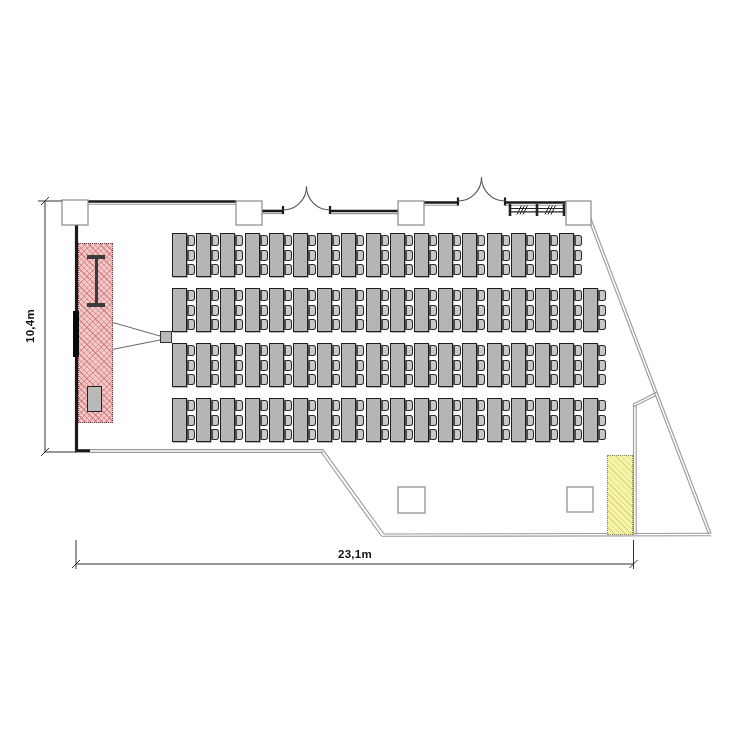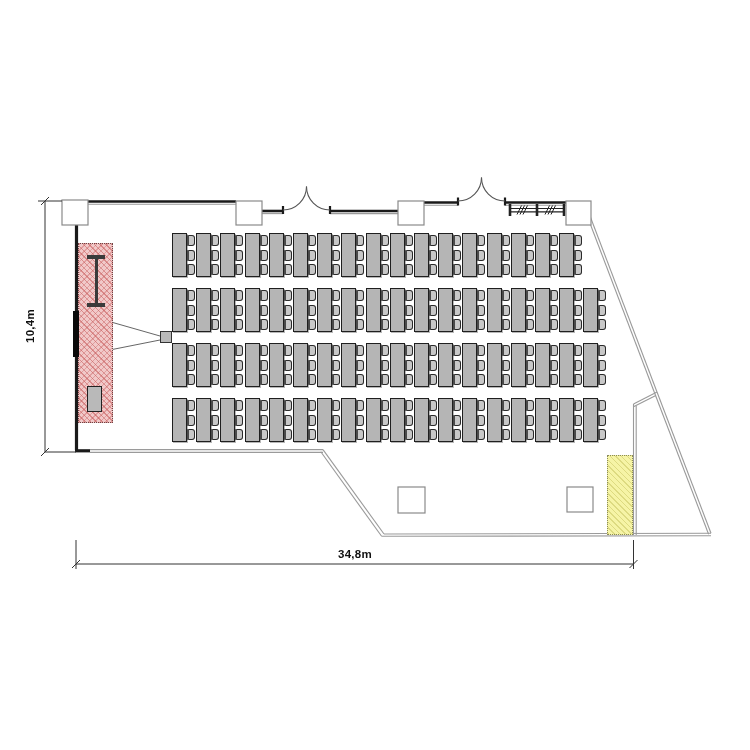--- a/index.html
+++ b/index.html
@@ -588,14 +588,14 @@
       </div>
       <div class="unit" style="left: 583.4px; top: 398px;">
         <div class="table"></div>
         <div class="chair" style="top: 2px;"></div>
         <div class="chair" style="top: 16.5px;"></div>
         <div class="chair" style="top: 31px;"></div>
       </div>
     </div>
 
   <div class="dim-label vert">10,4m</div>
-  <div class="dim-label horiz">34,8m</div>
+  <div class="dim-label horiz">23,1m</div>
 </div>
 
 </body></html>

